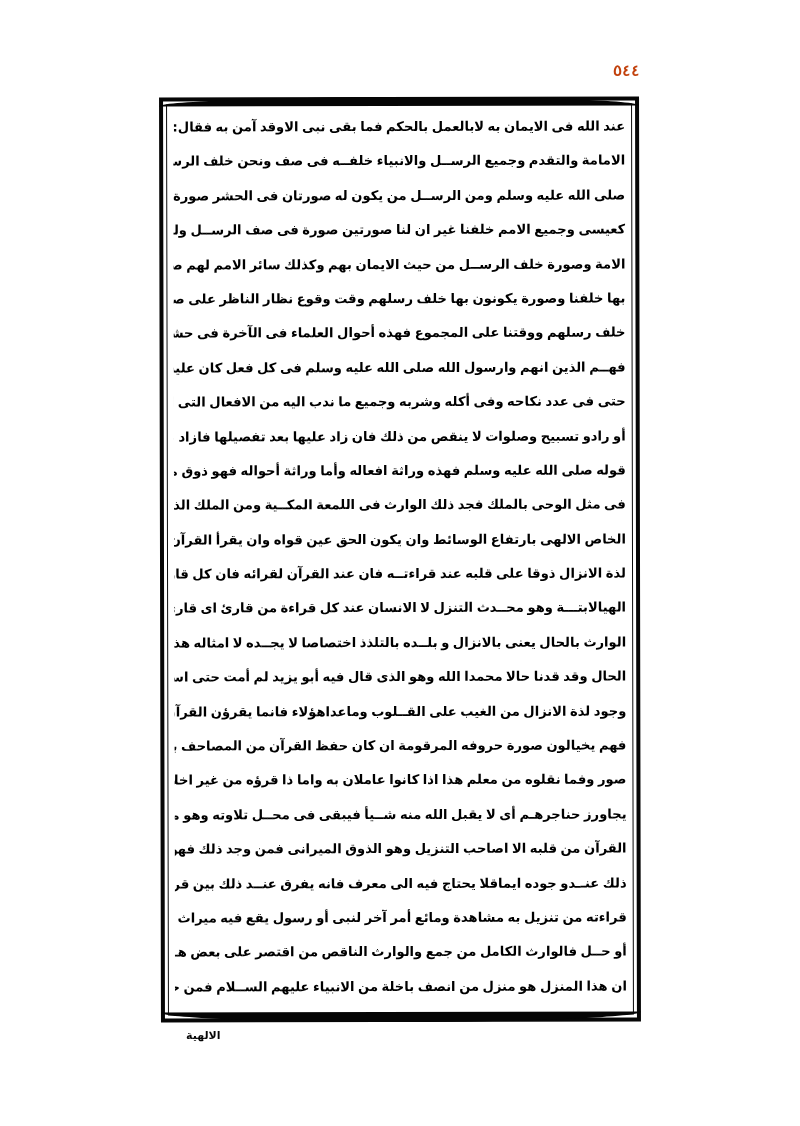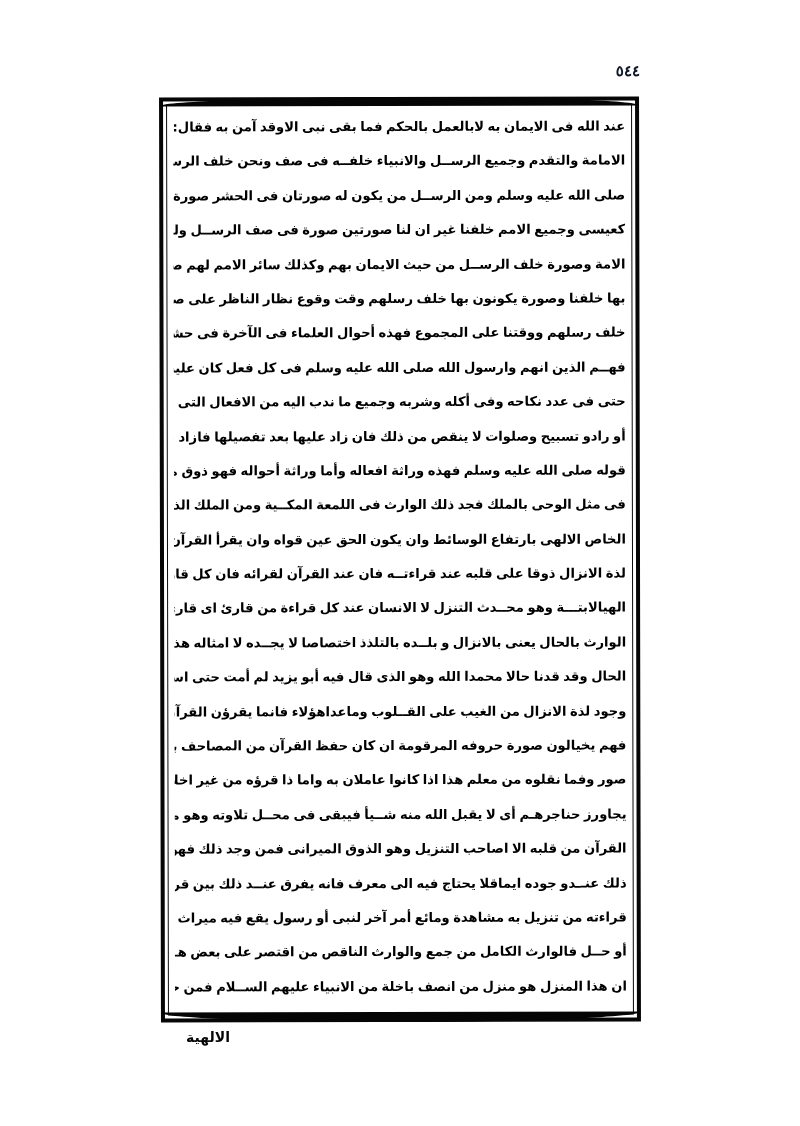--- a/index.html
+++ b/index.html
@@ -23,25 +23,25 @@
     background: #ffffff;
   }
 
   
   .folio-number {
     position: absolute;
     top: 62px;
     left: 0;
     width: 640px;
     text-align: right;
-    font-family: Liberation Sans, sans-serif;
+    font-family: Liberation Mono, monospace;
     font-size: 15px;
     font-weight: 700;
     letter-spacing: 0.5px;
-    color: #0f172a;
+    color: #c2410c;
     direction: rtl;
   }
 
   
   .text-frame {
     position: absolute;
     left: 160px;
     top: 97px;
     width: 480px;
     height: 925px;
@@ -111,21 +111,21 @@
     text-align-last: justify;
   }
 
   
   .catchword {
     position: absolute;
     left: 186px;
     top: 1029px;
     direction: rtl;
     font-family: "DejaVu Sans", sans-serif;
-    font-size: 14px;
+    font-size: 11px;
     font-weight: 700;
     color: #060606;
     text-align: right;
   }
 </style>
 </head>
 <body>
 
 <div class="page-sheet">
 

